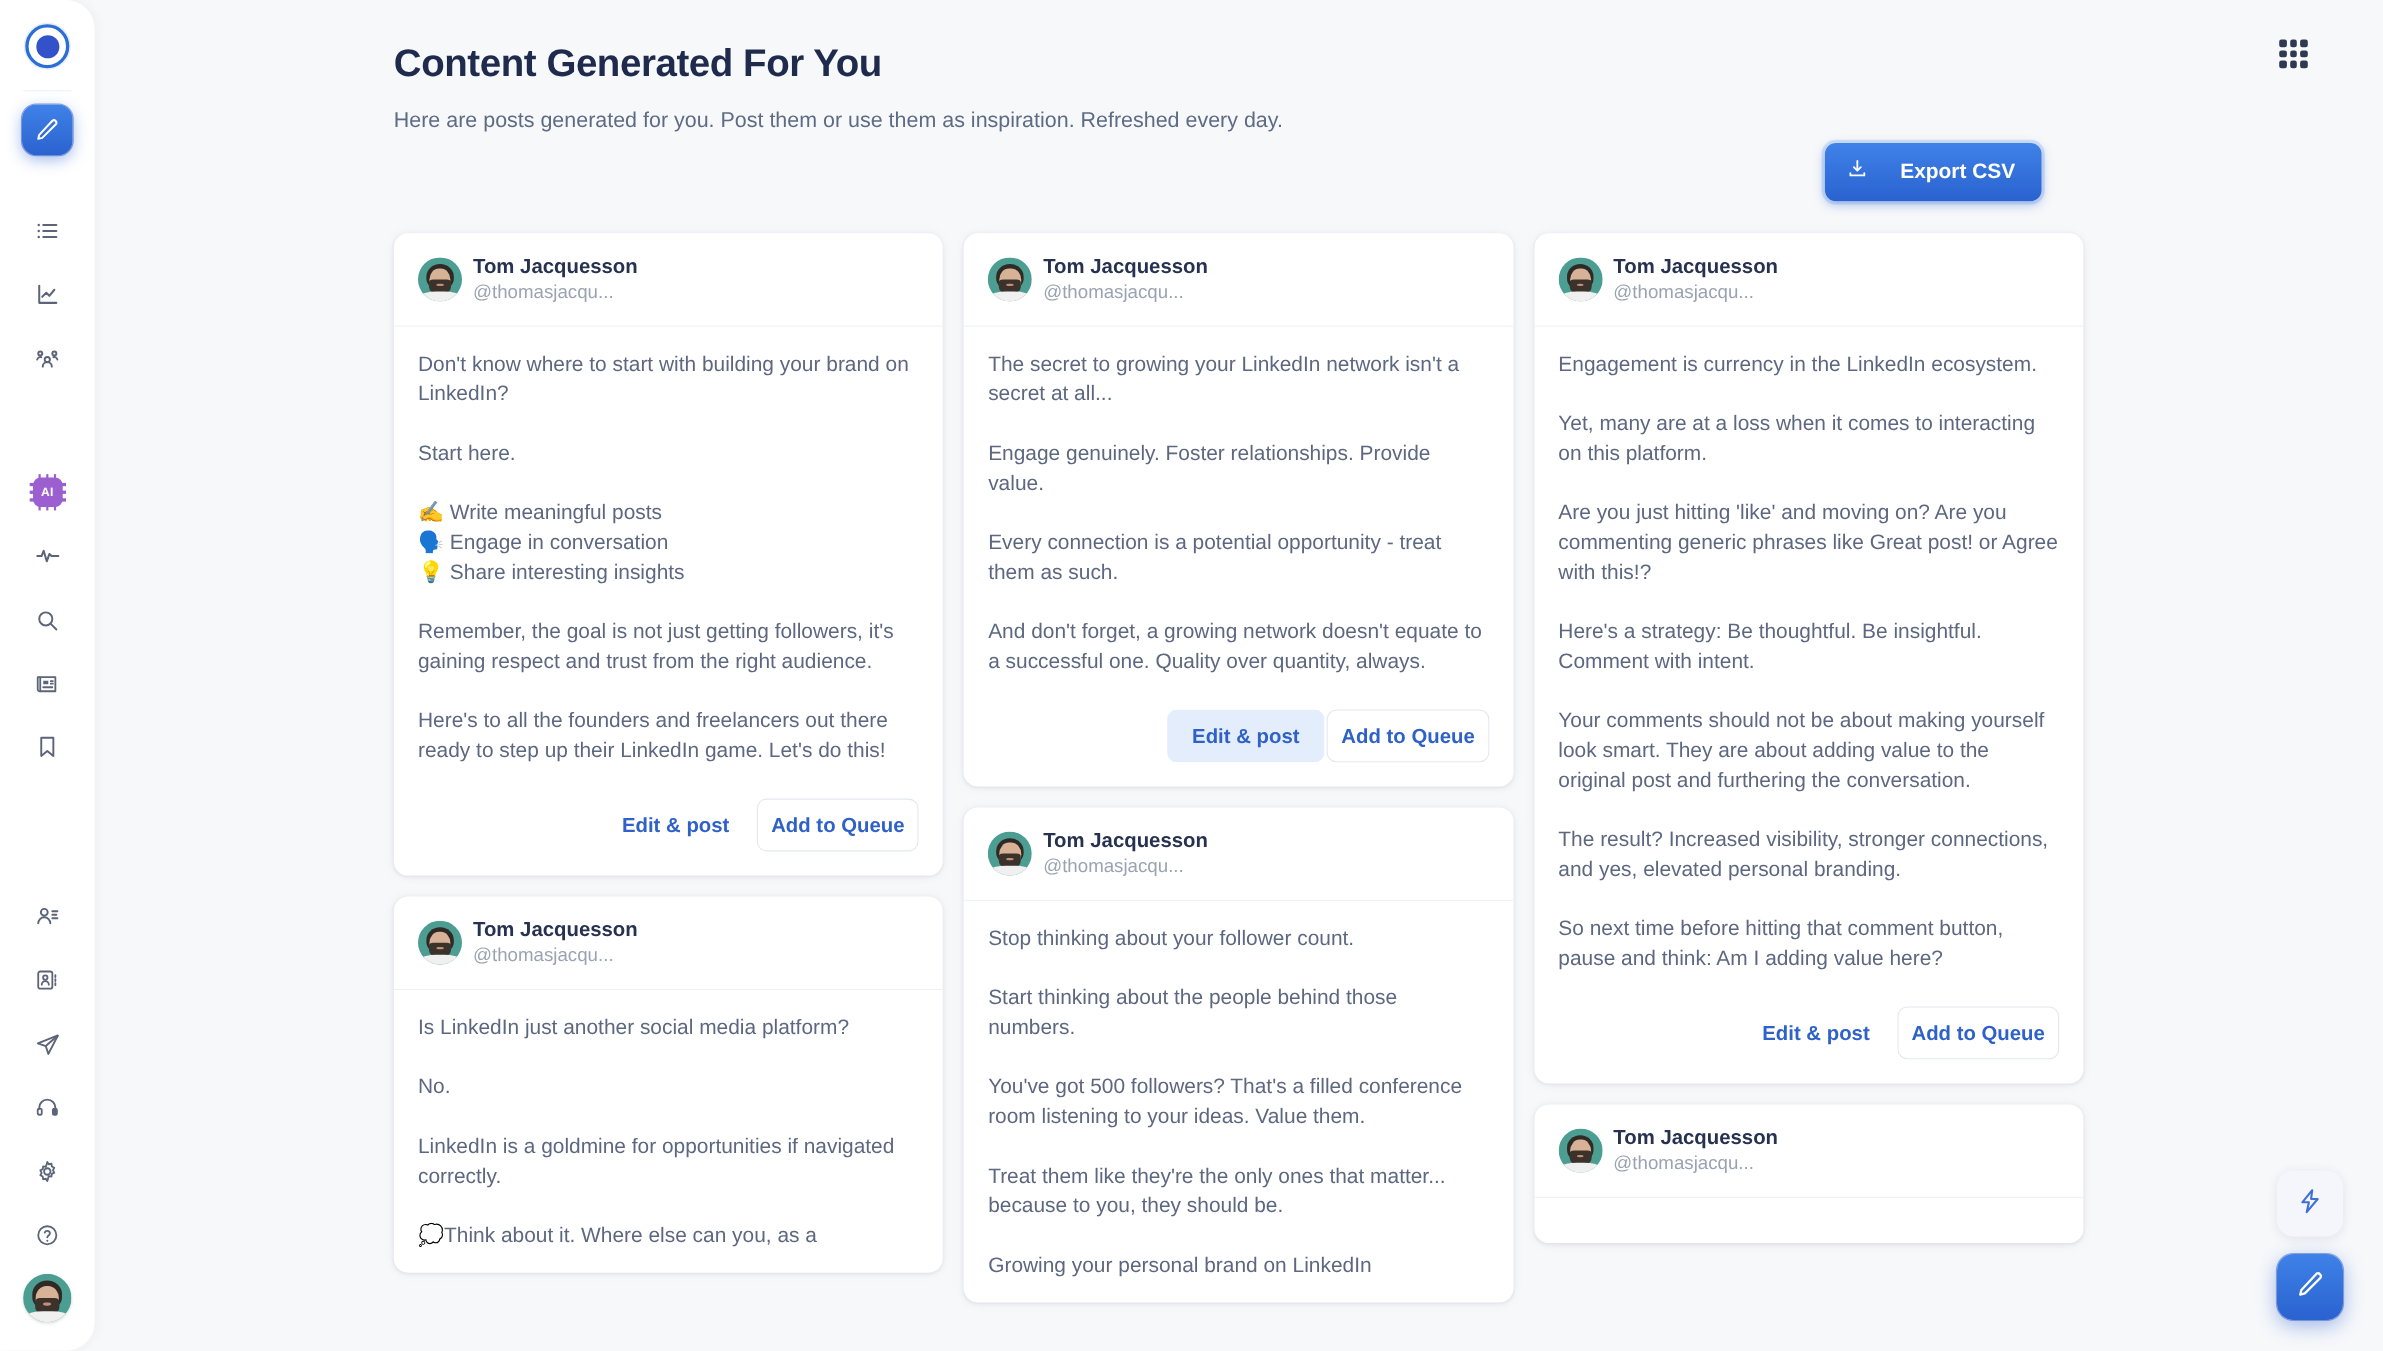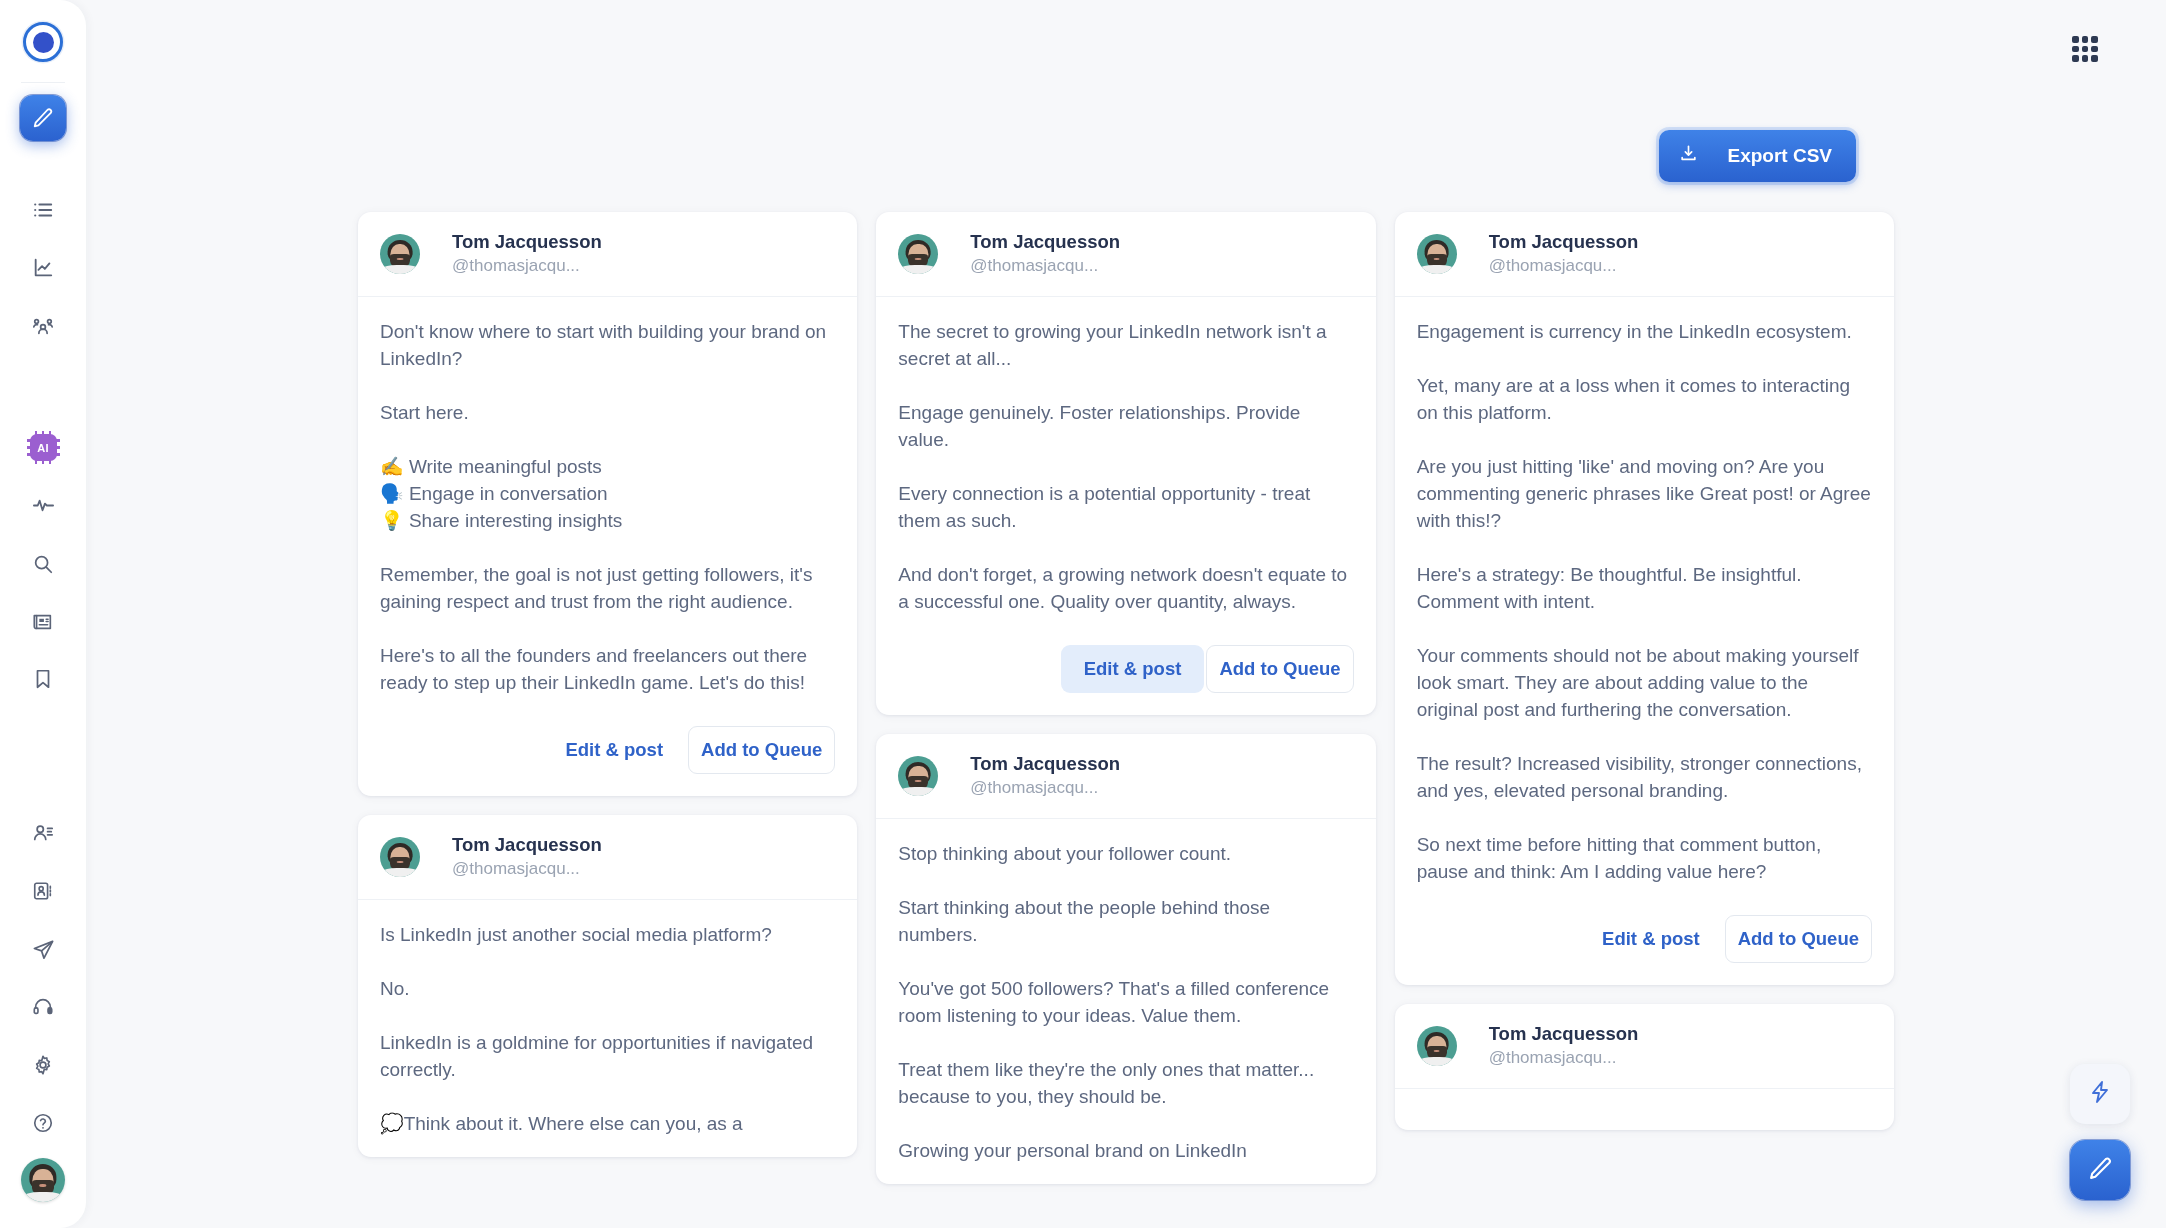--- a/index.html
+++ b/index.html
@@ -140,21 +140,21 @@
   .col { flex: 1 1 0; min-width: 0; display: flex; flex-direction: column; gap: 19px; }
 
   .card {
     background: #ffffff;
     border-radius: 13px;
     box-shadow: 0 1px 3px rgba(25,40,80,.07), 0 1px 10px rgba(25,40,80,.05);
     overflow: hidden;
     flex: 0 0 auto;
   }
   .card-head {
-    display: flex; align-items: center; gap: 32px;
+    display: flex; align-items: center; gap: 10px;
     padding: 18px 32px 18px 22px;
     border-bottom: 1px solid #eef1f5;
   }
   .card-avatar { width: 40px; height: 40px; border-radius: 50%; overflow: hidden; flex: 0 0 40px; }
   .who-name { font-size: 18.5px; font-weight: bold; color: #26324f; line-height: 1.25; }
   .who-handle { font-size: 17px; color: #9aa3b2; line-height: 1.35; margin-top: 2px; }
 
   .card-body {
     padding: 21px 22px 20px 22px;
     font-size: 19px;
@@ -389,20 +389,24 @@
         <i></i>
         <i></i>
         <i></i>
         <i></i>
         <i></i>
         <i></i>
         <i></i>
         <i></i>
     </div>
 
+    <div class="page-head">
+      <div class="page-title">Content Generated For You</div>
+      <div class="page-sub">Here are posts generated for you. Post them or use them as inspiration. Refreshed every day.</div>
+    </div>
 
     <div class="export-row">
       <button class="btn-export">
         <span>
           <svg width="19" height="19" viewBox="0 0 24 24" fill="none" stroke="currentColor" stroke-width="2.1" stroke-linecap="round" stroke-linejoin="round">
               <path d="M12 3v10"></path>
               <path d="M8 10l4 4 4-4"></path>
               <path d="M4 17v2.5h16V17"></path>
             </svg>
         </span>

